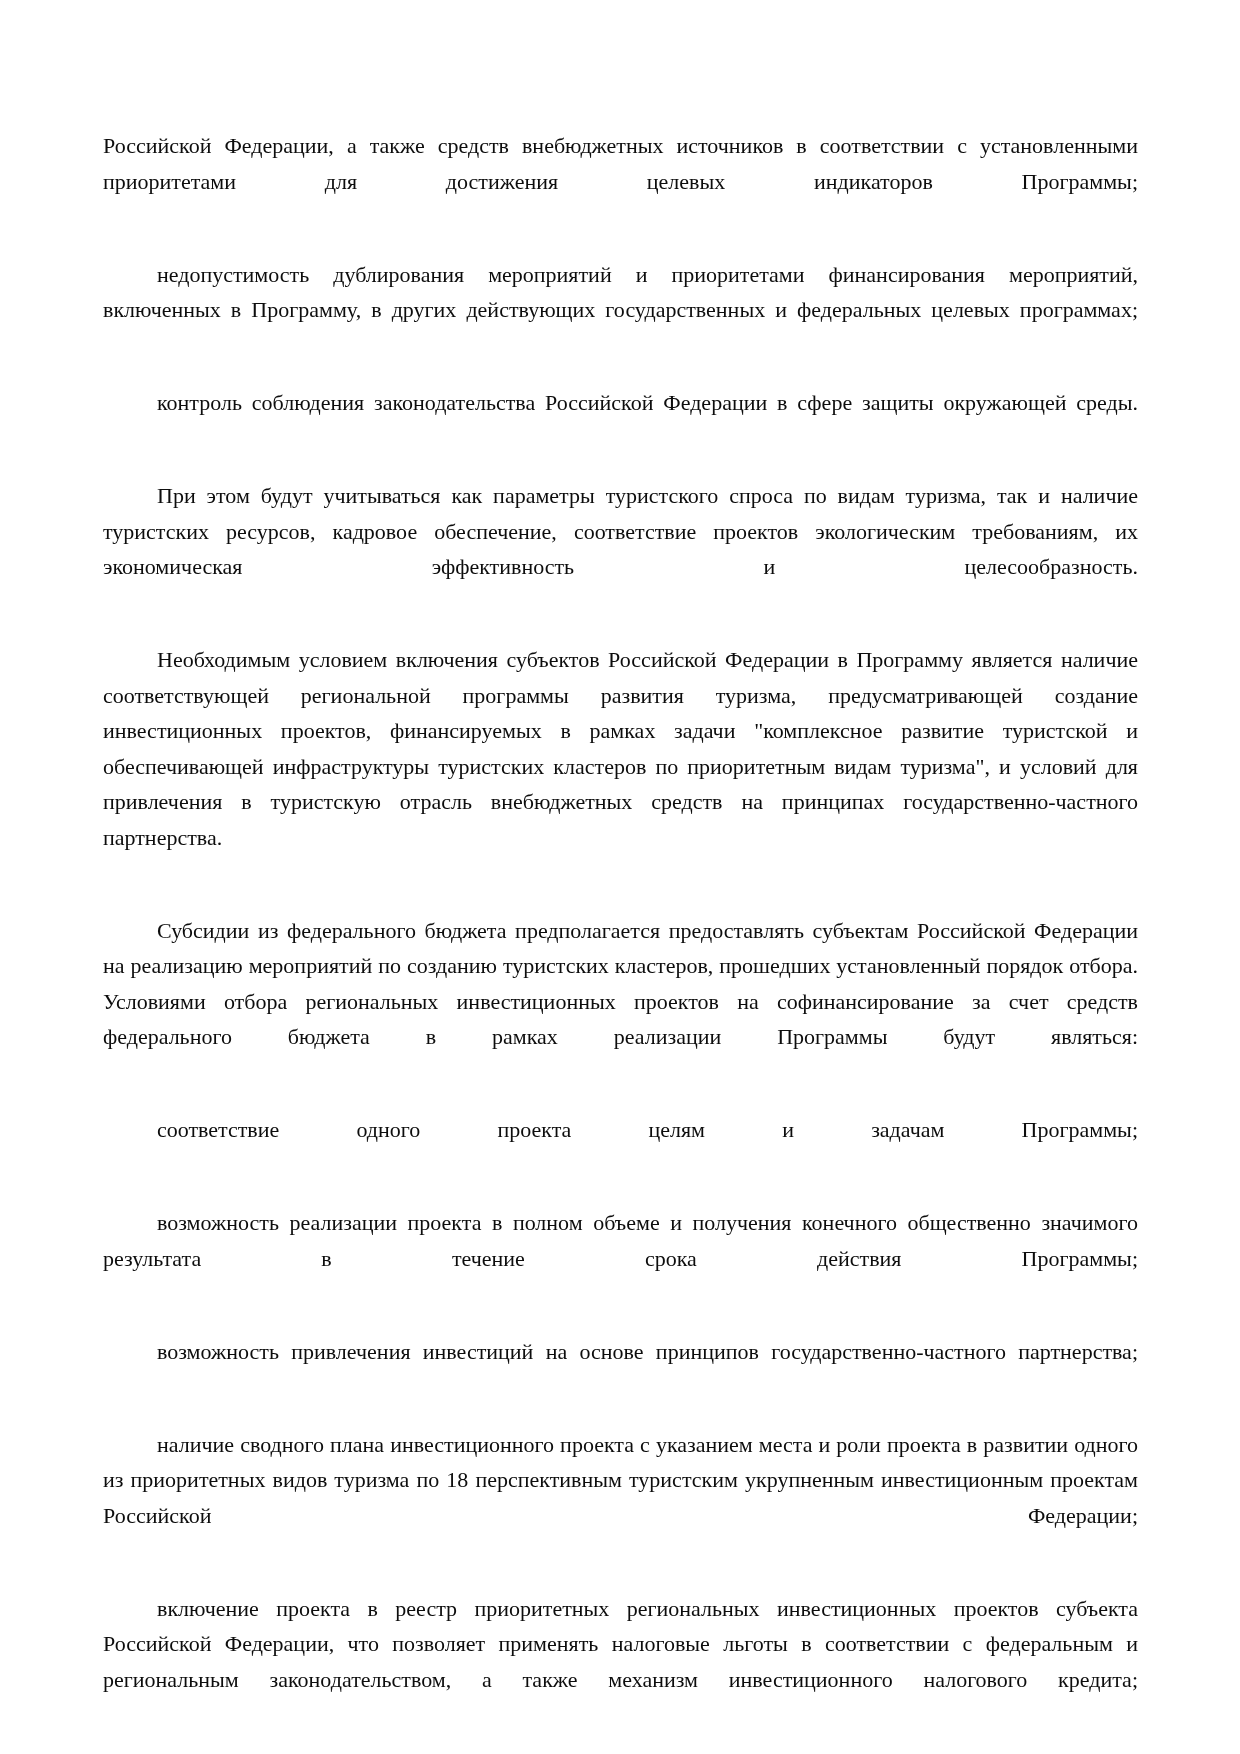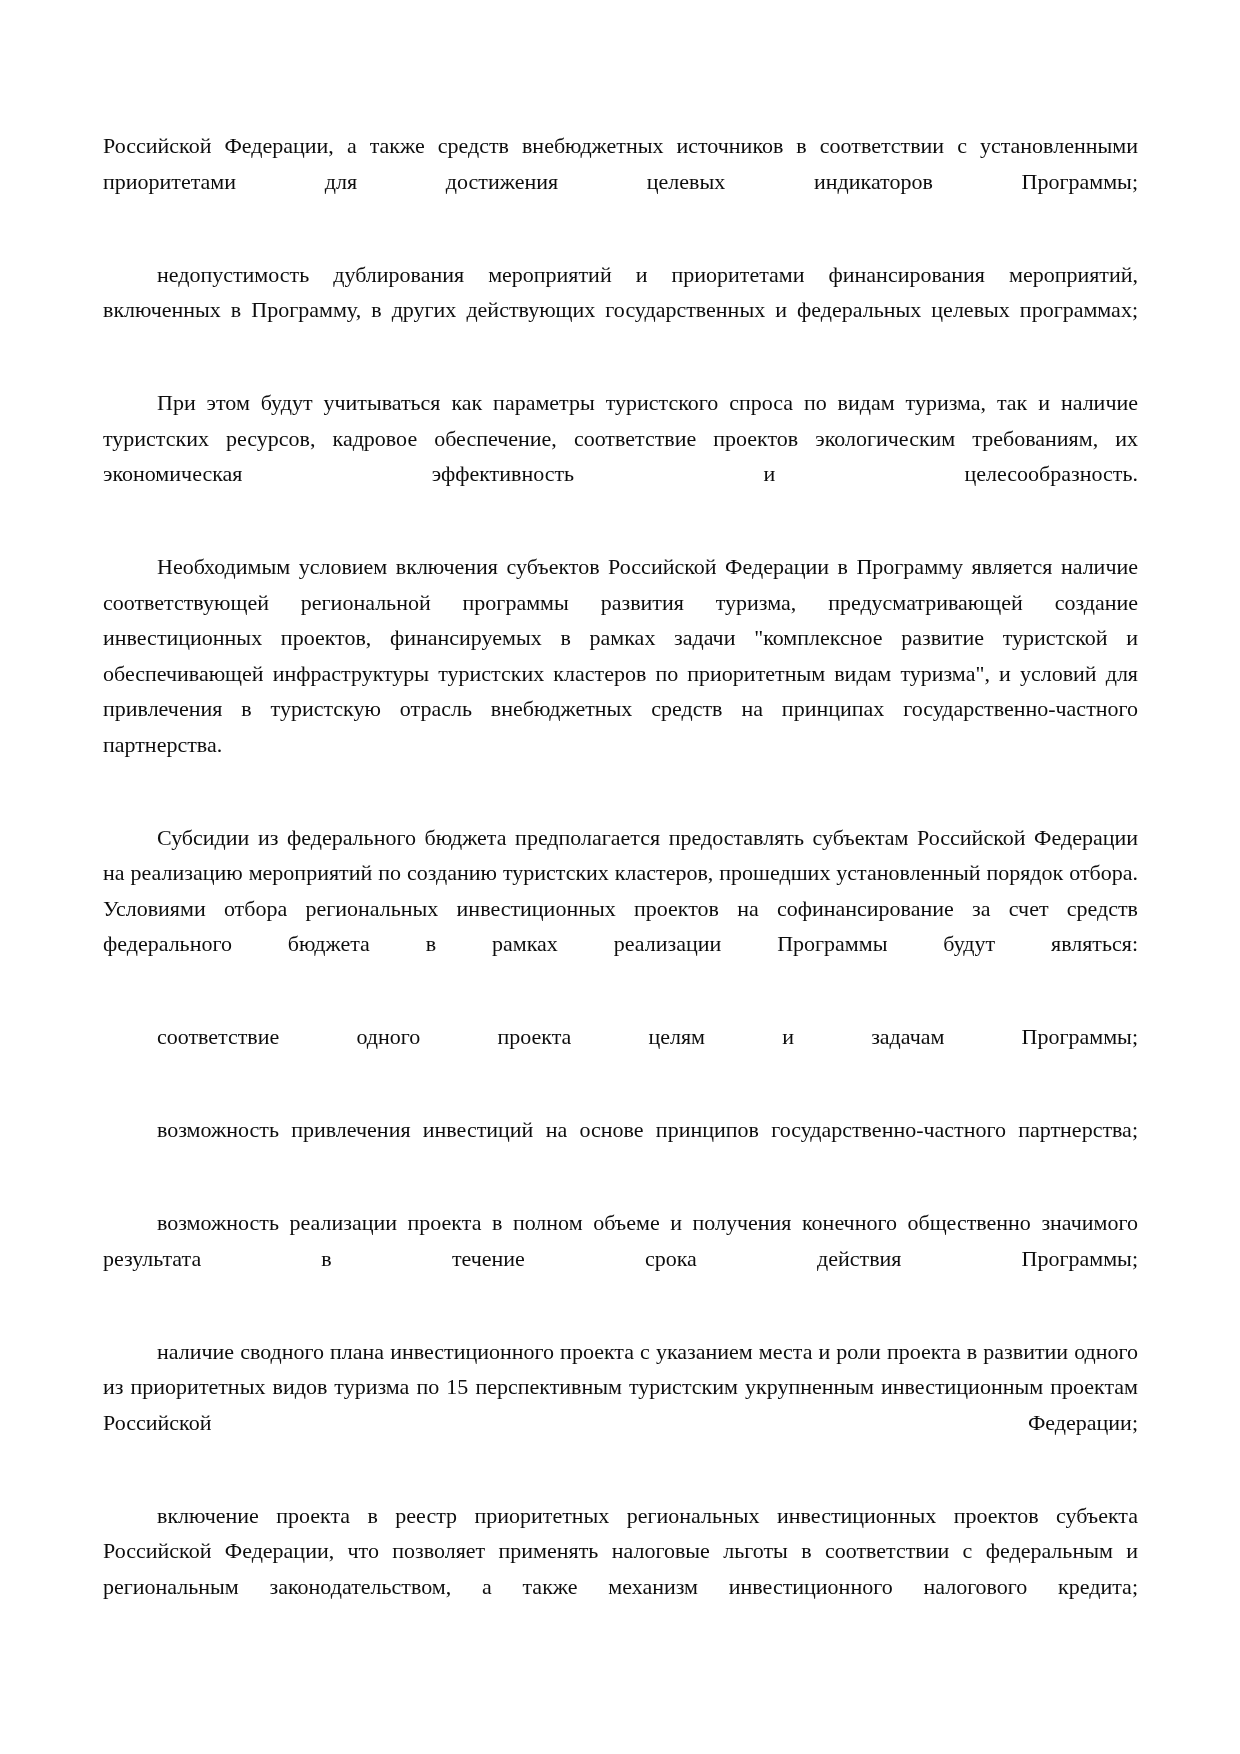--- a/index.html
+++ b/index.html
@@ -55,31 +55,32 @@
 </head>
 <body>
 
 <div class="page">
   <div class="text-column">
 
     <p class="para no-indent">Российской Федерации, а также средств внебюджетных источников в соответствии с установленными приоритетами для достижения целевых индикаторов Программы;</p>
 
     <p class="para">недопустимость дублирования мероприятий и приоритетами финансирования мероприятий, включенных в Программу, в других действующих государственных и федеральных целевых программах;</p>
 
+    <p class="para">контроль соблюдения законодательства Российской Федерации в сфере защиты окружающей среды.</p>
 
     <p class="para">При этом будут учитываться как параметры туристского спроса по видам туризма, так и наличие туристских ресурсов, кадровое обеспечение, соответствие проектов экологическим требованиям, их экономическая эффективность и целесообразность.</p>
 
     <p class="para">Необходимым условием включения субъектов Российской Федерации в Программу является наличие соответствующей региональной программы развития туризма, предусматривающей создание инвестиционных проектов, финансируемых в рамках задачи "комплексное развитие туристской и обеспечивающей инфраструктуры туристских кластеров по приоритетным видам туризма", и условий для привлечения в туристскую отрасль внебюджетных средств на принципах государственно-частного партнерства.</p>
 
     <p class="para">Субсидии из федерального бюджета предполагается предоставлять субъектам Российской Федерации на реализацию мероприятий по созданию туристских кластеров, прошедших установленный порядок отбора. Условиями отбора региональных инвестиционных проектов на софинансирование за счет средств федерального бюджета в рамках реализации Программы будут являться:</p>
 
     <p class="para">соответствие одного проекта целям и задачам Программы;</p>
 
+    <p class="para">возможность реализации проекта в полном объеме и получения конечного общественно значимого результата в течение срока действия Программы;</p>
+
     <p class="para">возможность привлечения инвестиций на основе принципов государственно-частного партнерства;</p>
 
-    <p class="para">возможность реализации проекта в полном объеме и получения конечного общественно значимого результата в течение срока действия Программы;</p>
-
-    <p class="para">наличие сводного плана инвестиционного проекта с указанием места и роли проекта в развитии одного из приоритетных видов туризма по 15 перспективным туристским укрупненным инвестиционным проектам Российской Федерации;</p>
+    <p class="para">наличие сводного плана инвестиционного проекта с указанием места и роли проекта в развитии одного из приоритетных видов туризма по 18 перспективным туристским укрупненным инвестиционным проектам Российской Федерации;</p>
 
     <p class="para">включение проекта в реестр приоритетных региональных инвестиционных проектов субъекта Российской Федерации, что позволяет применять налоговые льготы в соответствии с федеральным и региональным законодательством, а также механизм инвестиционного налогового кредита;</p>
 
   </div>
 </div>
 
 </body></html>

